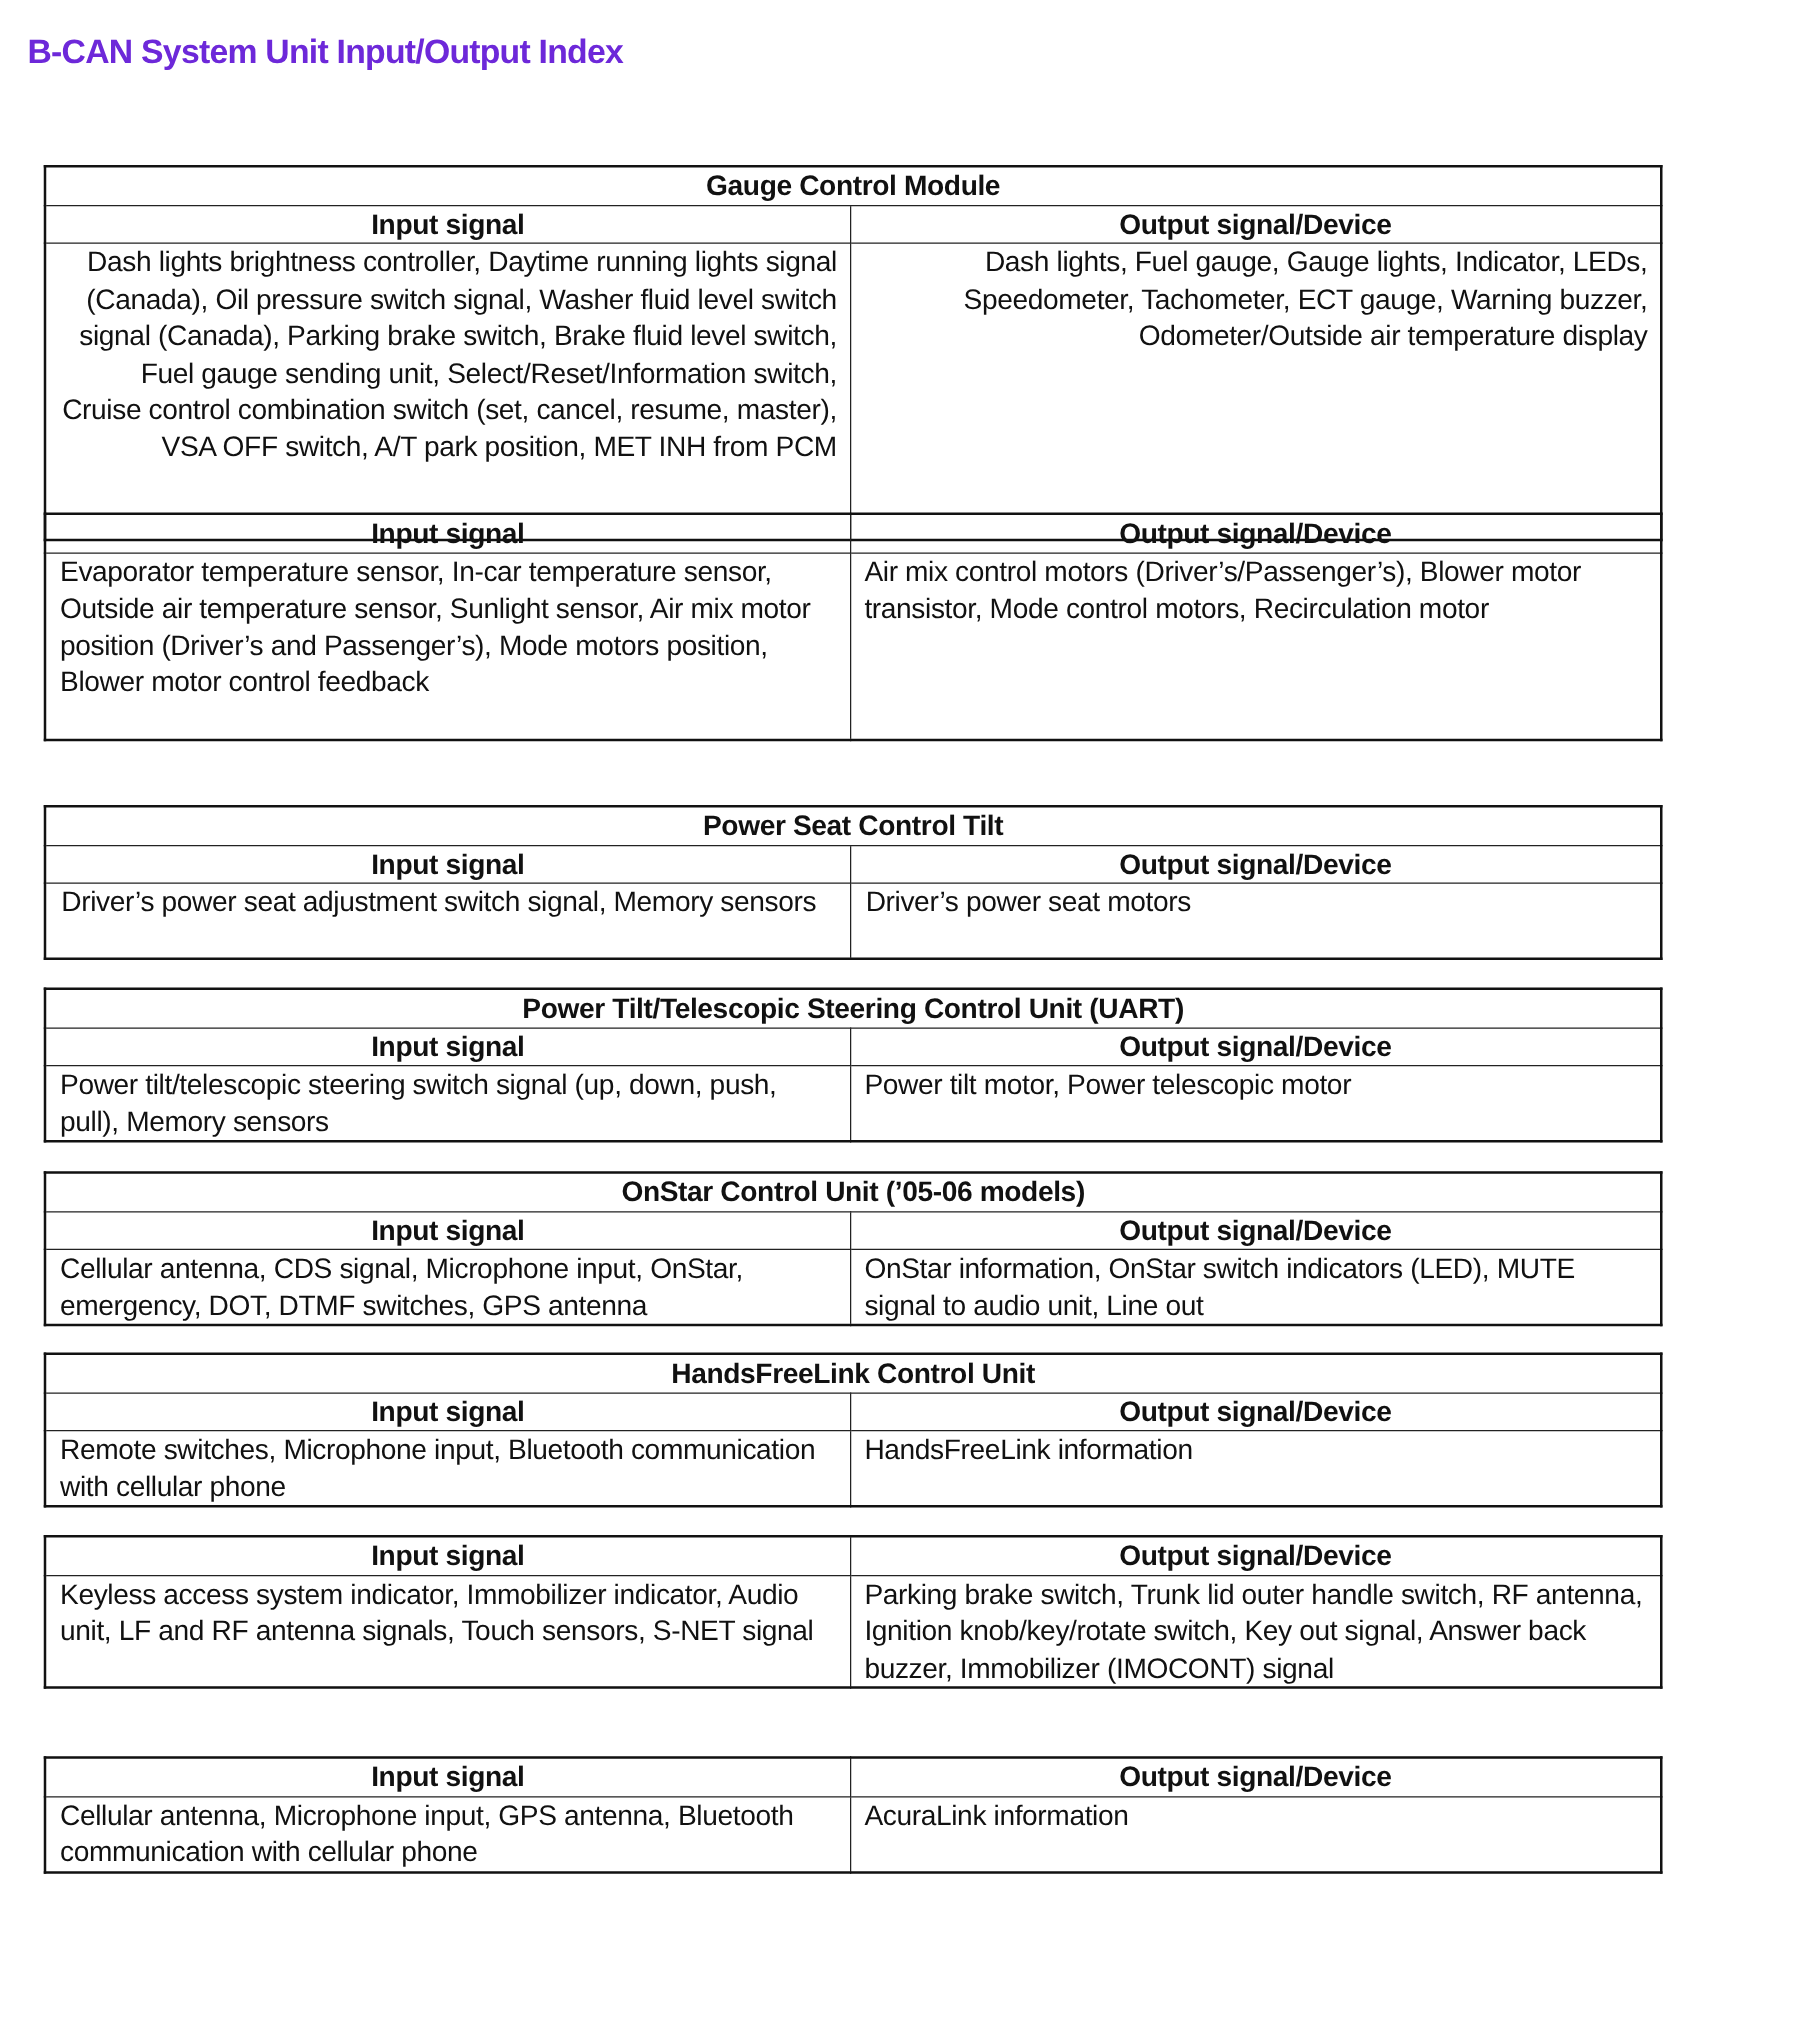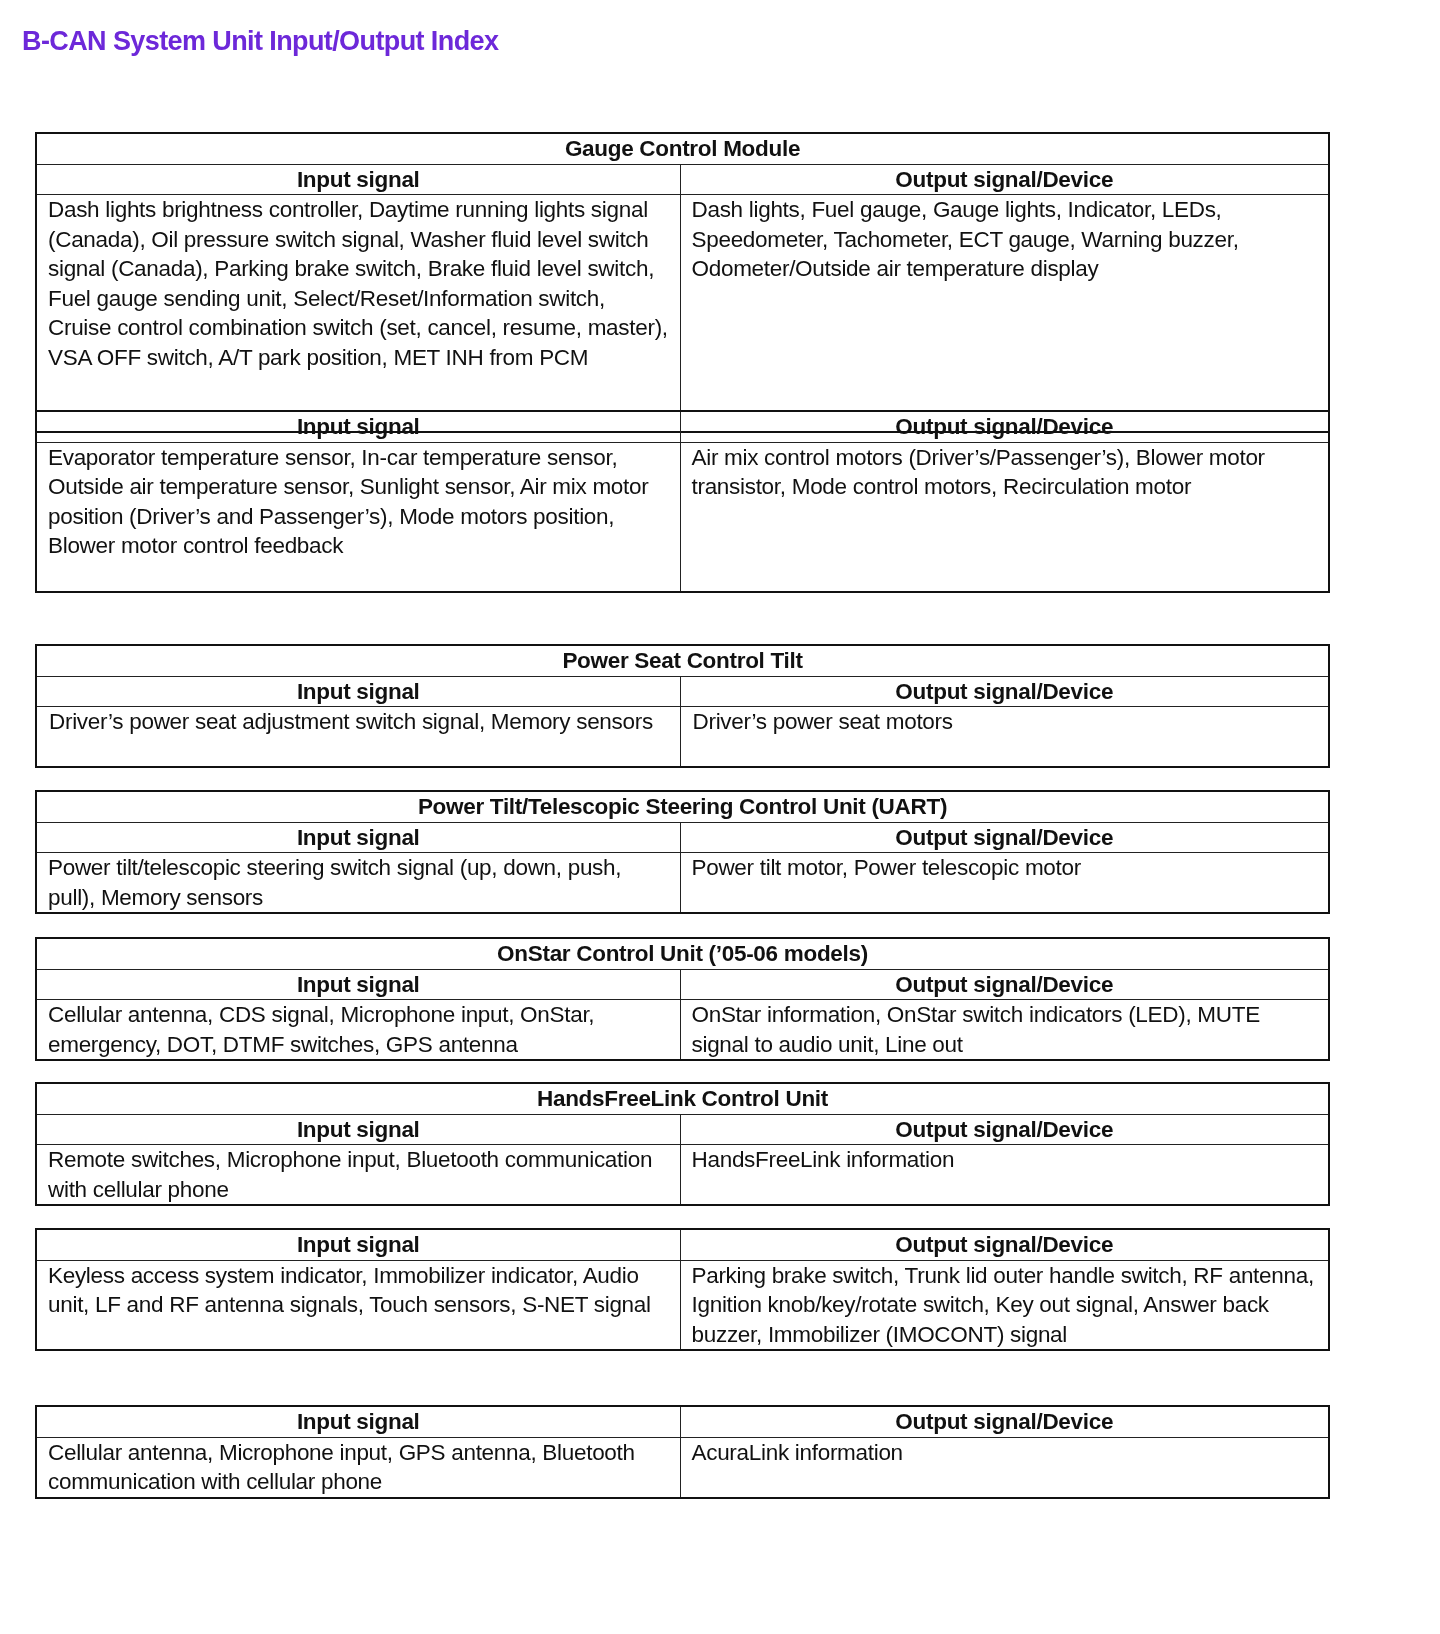--- a/index.html
+++ b/index.html
@@ -50,21 +50,21 @@
     }
     .unit-table td {
       vertical-align: top;
       text-align: left;
       padding: 0 10px 0 11px;
     }
     .col-in { width: 644px; }
     .col-out { width: 649px; }
 
     #t0 { top: 88px; margin-top: 44px; }
-    #t0 td { height: 236px; }
+    #t0 td { height: 236px; text-align: right; }
     #t1 { top: 410px; }
     #t1 td { height: 148px; }
     #t2 { top: 644px; }
     #t2 td { height: 59px; padding-left: 12px; }
     #t3 { top: 790px; }
     #t3 td { height: 59px; }
     #t4 { top: 937px; }
     #t4 td { height: 59px; }
     #t5 { top: 1082px; }
     #t5 td { height: 59px; }

